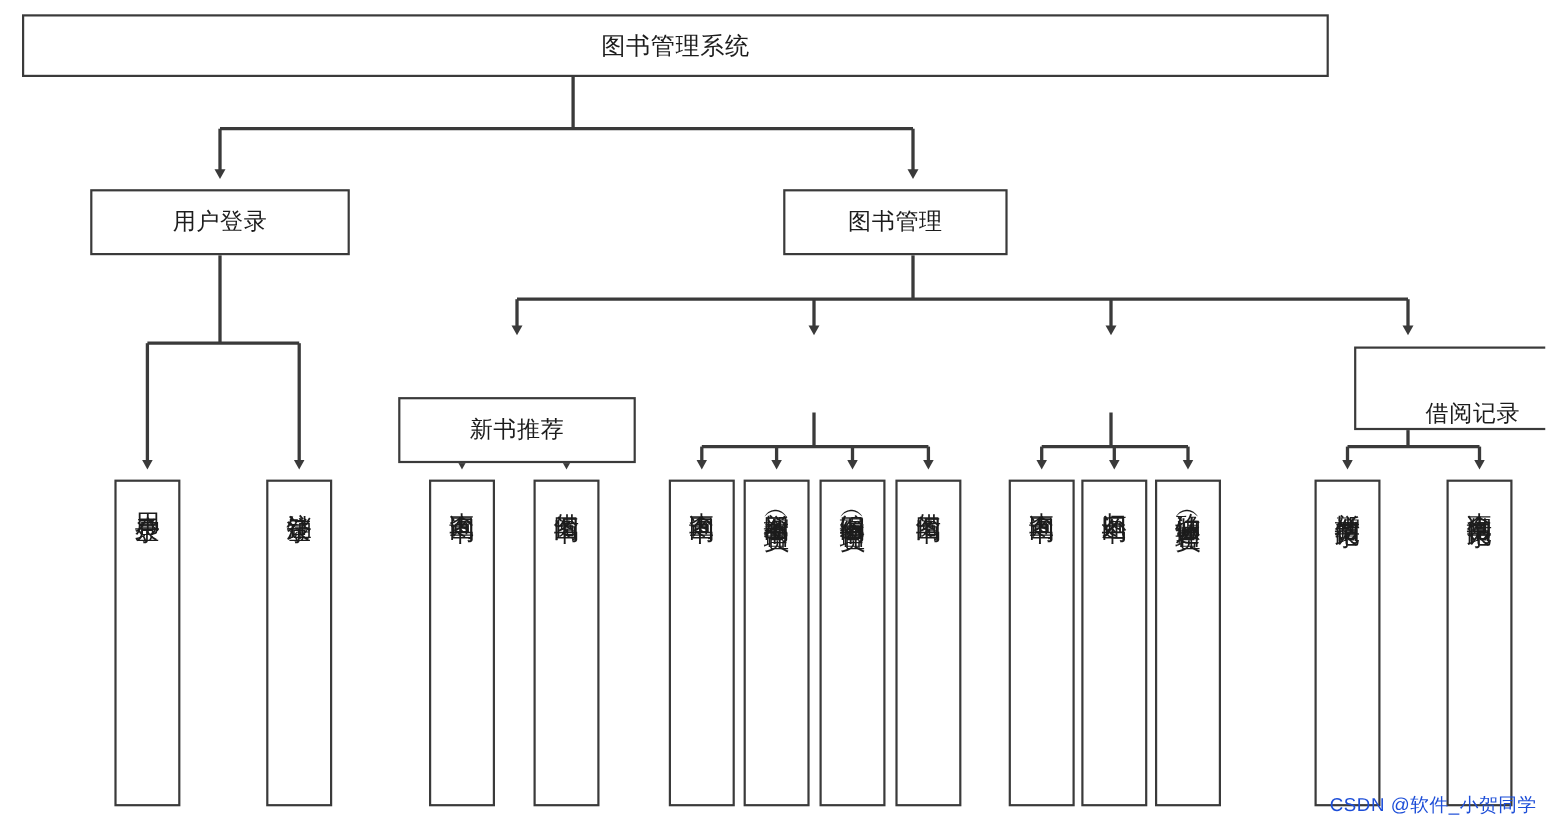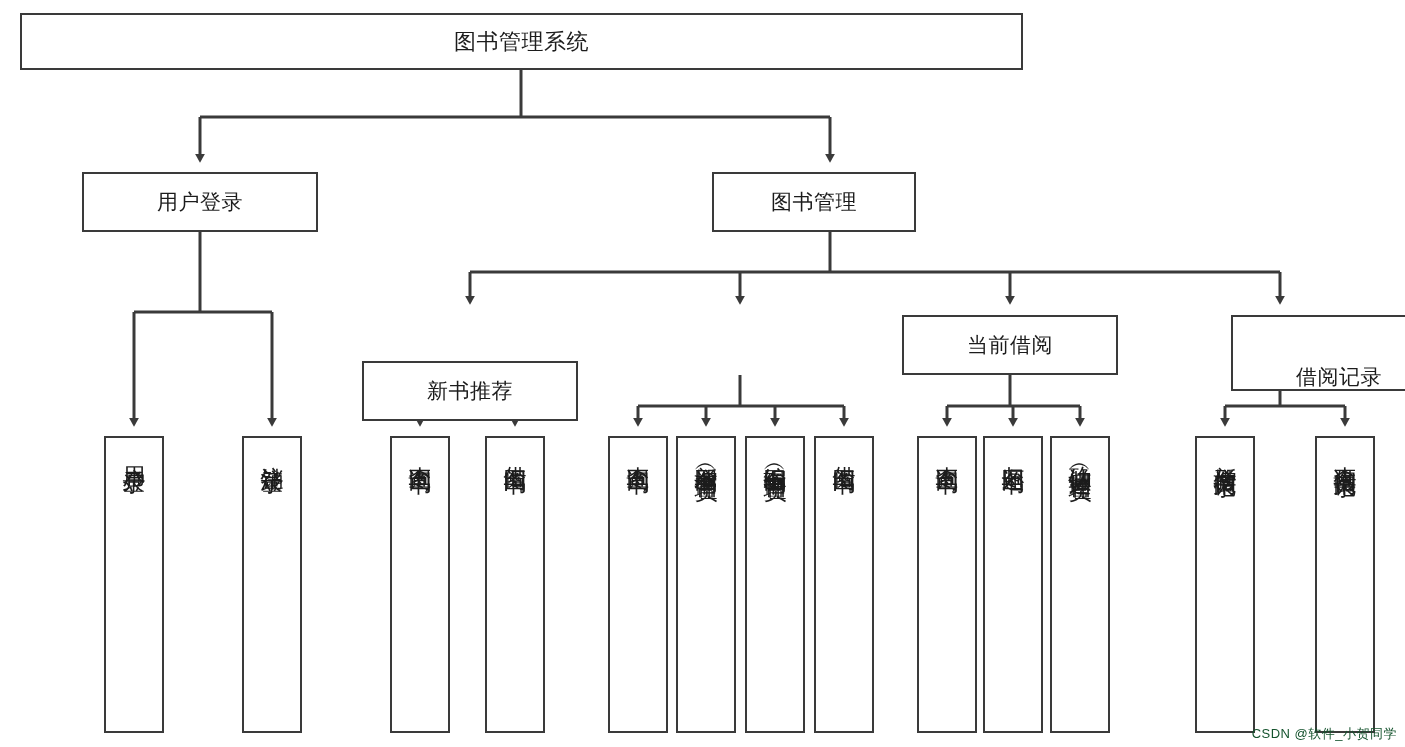--- a/index.html
+++ b/index.html
@@ -61,22 +61,22 @@
     text-orientation: upright;
     font-size: 23px;
     line-height: 1.08;
     letter-spacing: 2px;
     white-space: nowrap;
   }
   .watermark {
     position: absolute;
     right: 8px;
     bottom: 4px;
-    font-size: 13px;
-    color: #14532d;
+    font-size: 17px;
+    color: #1d4ed8;
     letter-spacing: 0.5px;
     white-space: nowrap;
     font-family: "Liberation Sans", "DejaVu Sans", sans-serif;
   }
 </style>
 </head>
 <body>
 
 <div id="canvas">
 
@@ -124,37 +124,34 @@
       <path d="M1013,406 L1013,422" marker-end="url(#arrow)"></path>
       <path d="M1080,406 L1080,422" marker-end="url(#arrow)"></path>
 
       <path d="M1280,375 L1280,406"></path>
       <path d="M1225,406 L1345,406"></path>
       <path d="M1225,406 L1225,422" marker-end="url(#arrow)"></path>
       <path d="M1345,406 L1345,422" marker-end="url(#arrow)"></path>
     </g>
   </svg>
 
-  <div class="node horiz root" style="left:20px; top:13px; width:1003px; height:57px;">
+  <div class="node horiz root" style="left:20px; top:13px; width:1188px; height:57px;">
     <span class="label">图书管理系统</span>
   </div>
 
   <div class="node horiz" style="left:82px; top:172px; width:236px; height:60px;">
     <span class="label">用户登录</span>
   </div>
   <div class="node horiz" style="left:712px; top:172px; width:204px; height:60px;">
     <span class="label">图书管理</span>
   </div>
 
   <div class="node horiz" style="left:362px; top:315px; width:216px; height:60px;margin-top:46px;">
     <span class="label">新书推荐</span>
   </div>
-  <div class="node horiz" style="left:902px; top:315px; width:216px; height:60px;">
-    <span class="label">当前借阅</span>
-  </div>
   <div class="node horiz" style="left:1231px; top:315px; width:216px; height:76px;align-items:flex-end;">
     <span class="label">借阅记录</span>
   </div>
 
   <div class="node vert" style="left:104px; top:436px; width:60px; height:297px;">
     <span class="label">用户登录</span>
   </div>
   <div class="node vert" style="left:242px; top:436px; width:60px; height:297px;">
     <span class="label">注销登录</span>
   </div>

